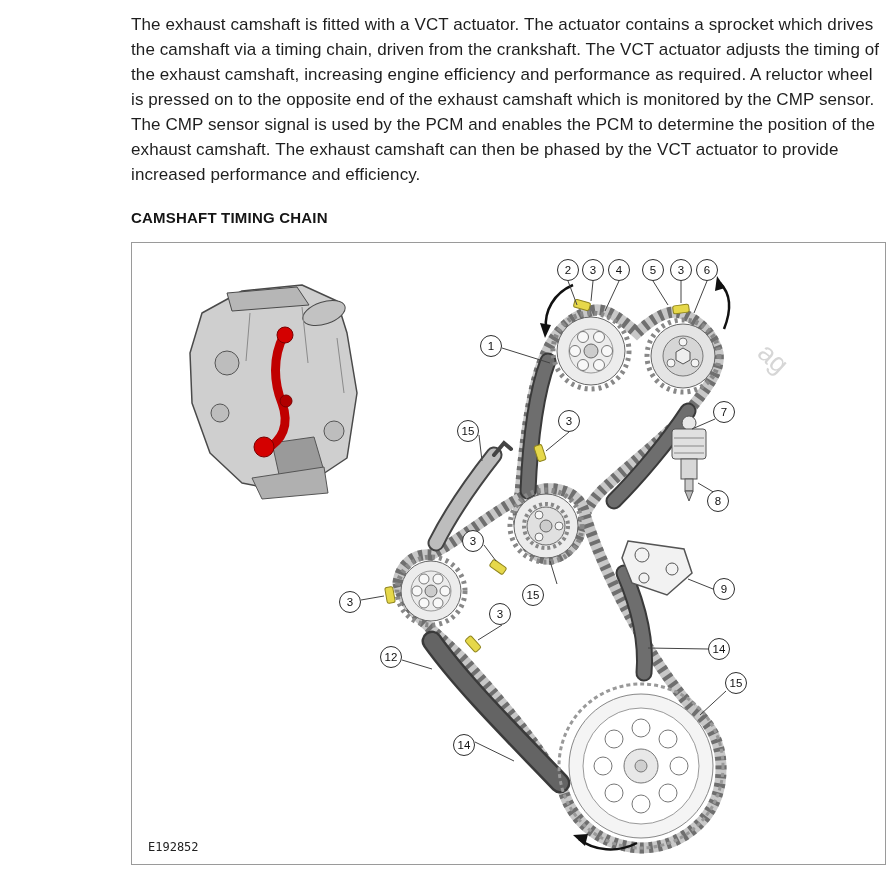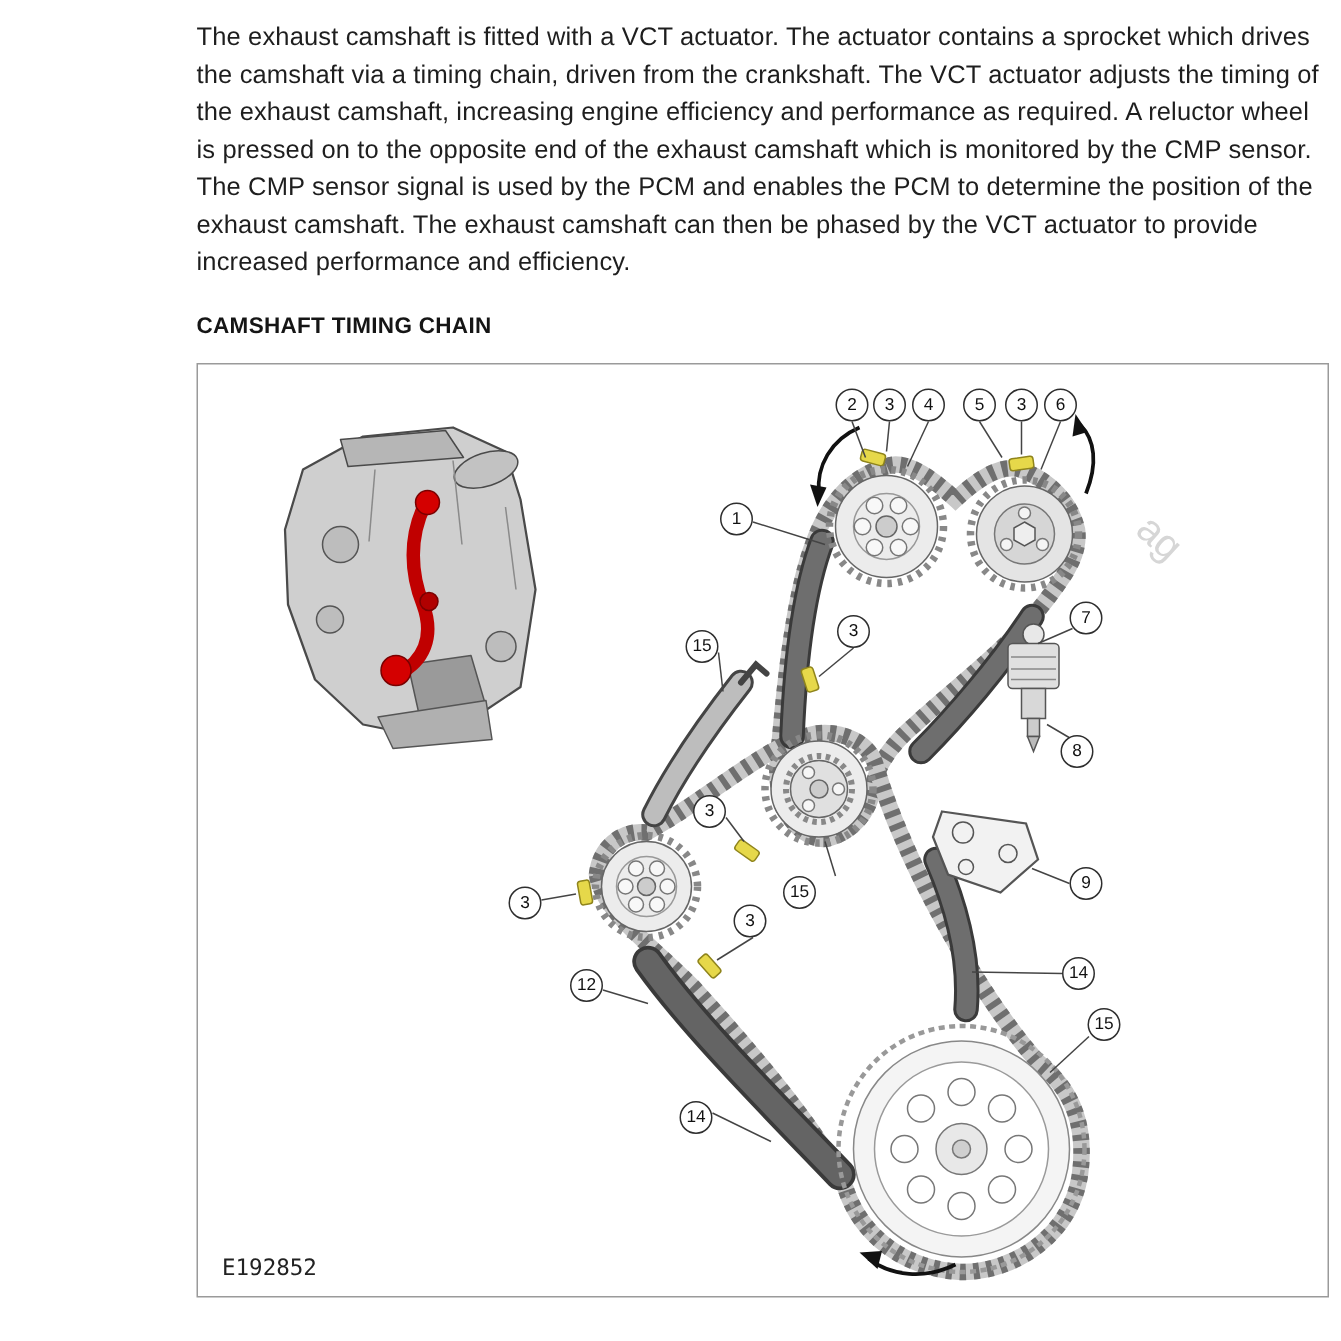--- a/index.html
+++ b/index.html
@@ -8,21 +8,21 @@
   .content{position:absolute;left:131px;top:0;width:757px;}
   .intro{margin:12px 0 0 0;font-size:17px;line-height:25px;color:#1e1e1e;letter-spacing:.1px;}
   .heading{margin:22px 0 0 0;font-size:15px;font-weight:bold;color:#151515;letter-spacing:.2px;}
   .figure{position:relative;margin-top:16px;width:755px;height:623px;border:1px solid #9a9a9a;
           box-sizing:border-box;background:#fff;}
   .figure svg{position:absolute;left:0;top:0;}
   .callout{position:absolute;width:22px;height:22px;border:1.4px solid #2e2e2e;border-radius:50%;
            background:#fff;display:flex;align-items:center;justify-content:center;
            font-size:11.5px;color:#111;box-sizing:border-box;z-index:3;}
   .figure-id{position:absolute;left:16px;bottom:10px;font-family:"DejaVu Sans Mono",monospace;
-             font-size:15px;color:#222;z-index:3;}
+             font-size:12px;color:#222;z-index:3;}
 </style>
 </head>
 <body>
 
 <div class="page">
   <div class="content">
 
     <p class="intro">The exhaust camshaft is fitted with a VCT actuator. The actuator contains a sprocket which drives the camshaft via a timing chain, driven from the crankshaft. The VCT actuator adjusts the timing of the exhaust camshaft, increasing engine efficiency and performance as required. A reluctor wheel is pressed on to the opposite end of the exhaust camshaft which is monitored by the CMP sensor. The CMP sensor signal is used by the PCM and enables the PCM to determine the position of the exhaust camshaft. The exhaust camshaft can then be phased by the VCT actuator to provide increased performance and efficiency.</p>
 
     <h2 class="heading">CAMSHAFT TIMING CHAIN</h2>

